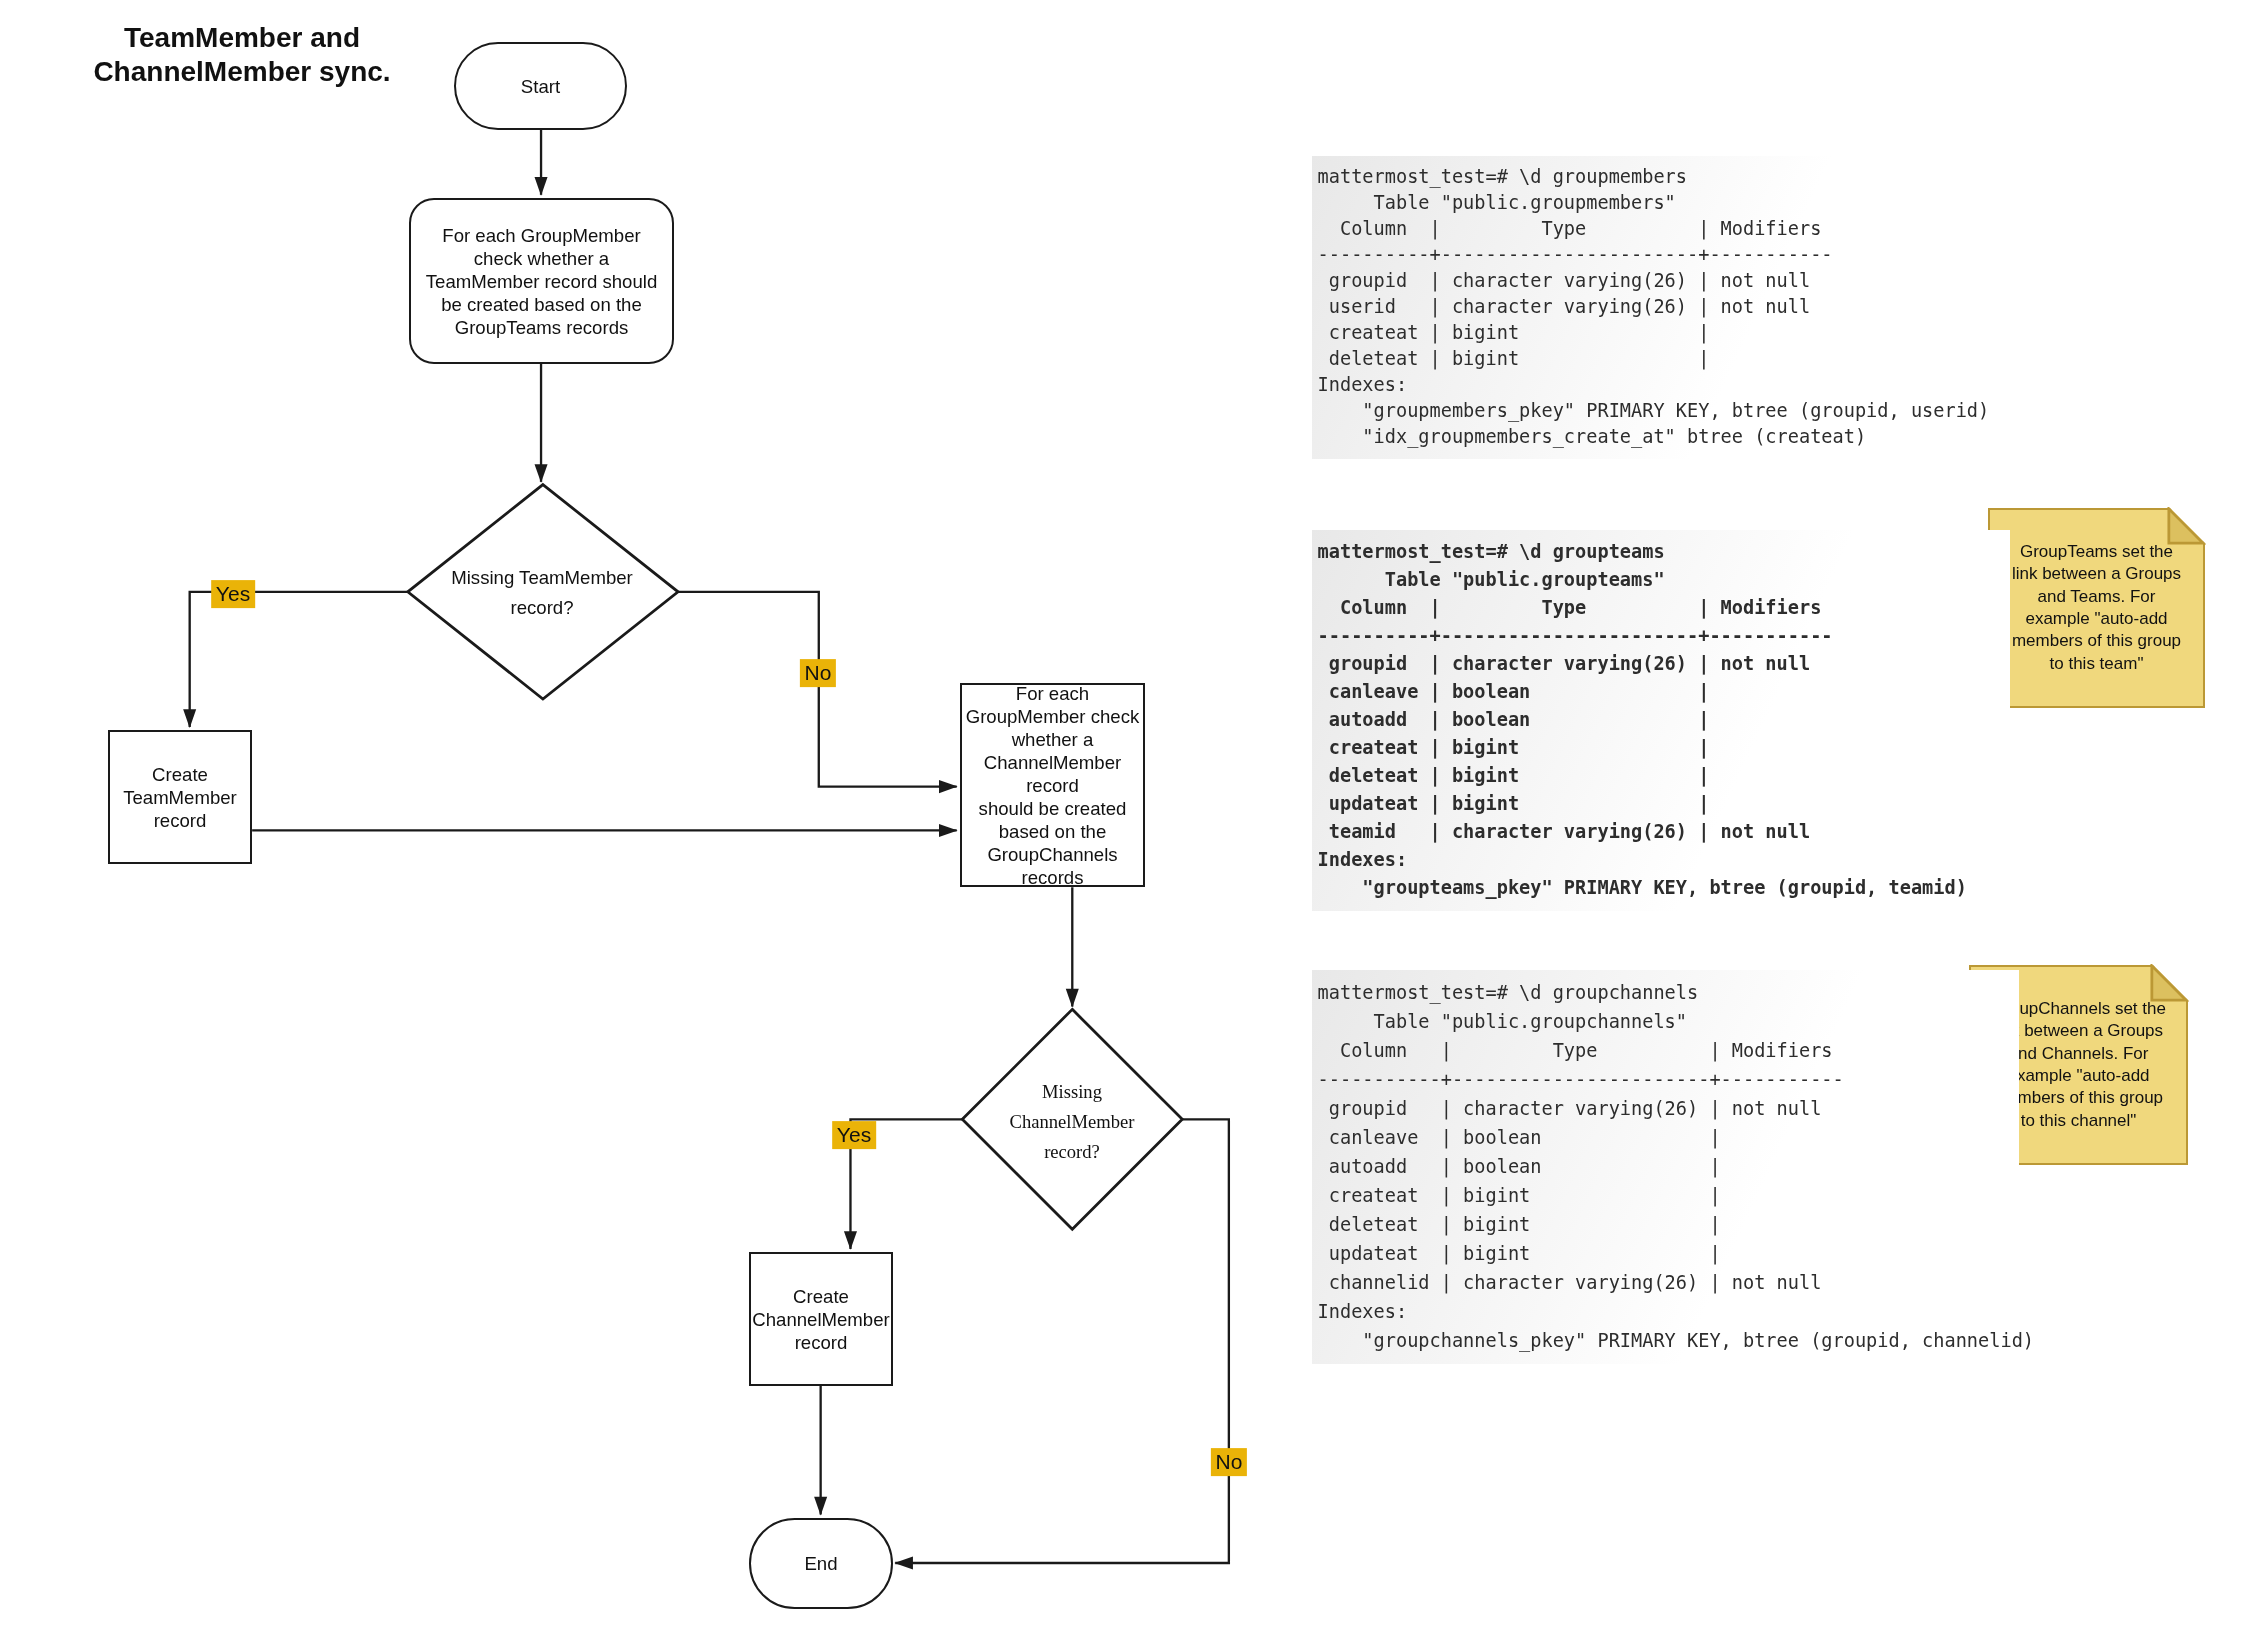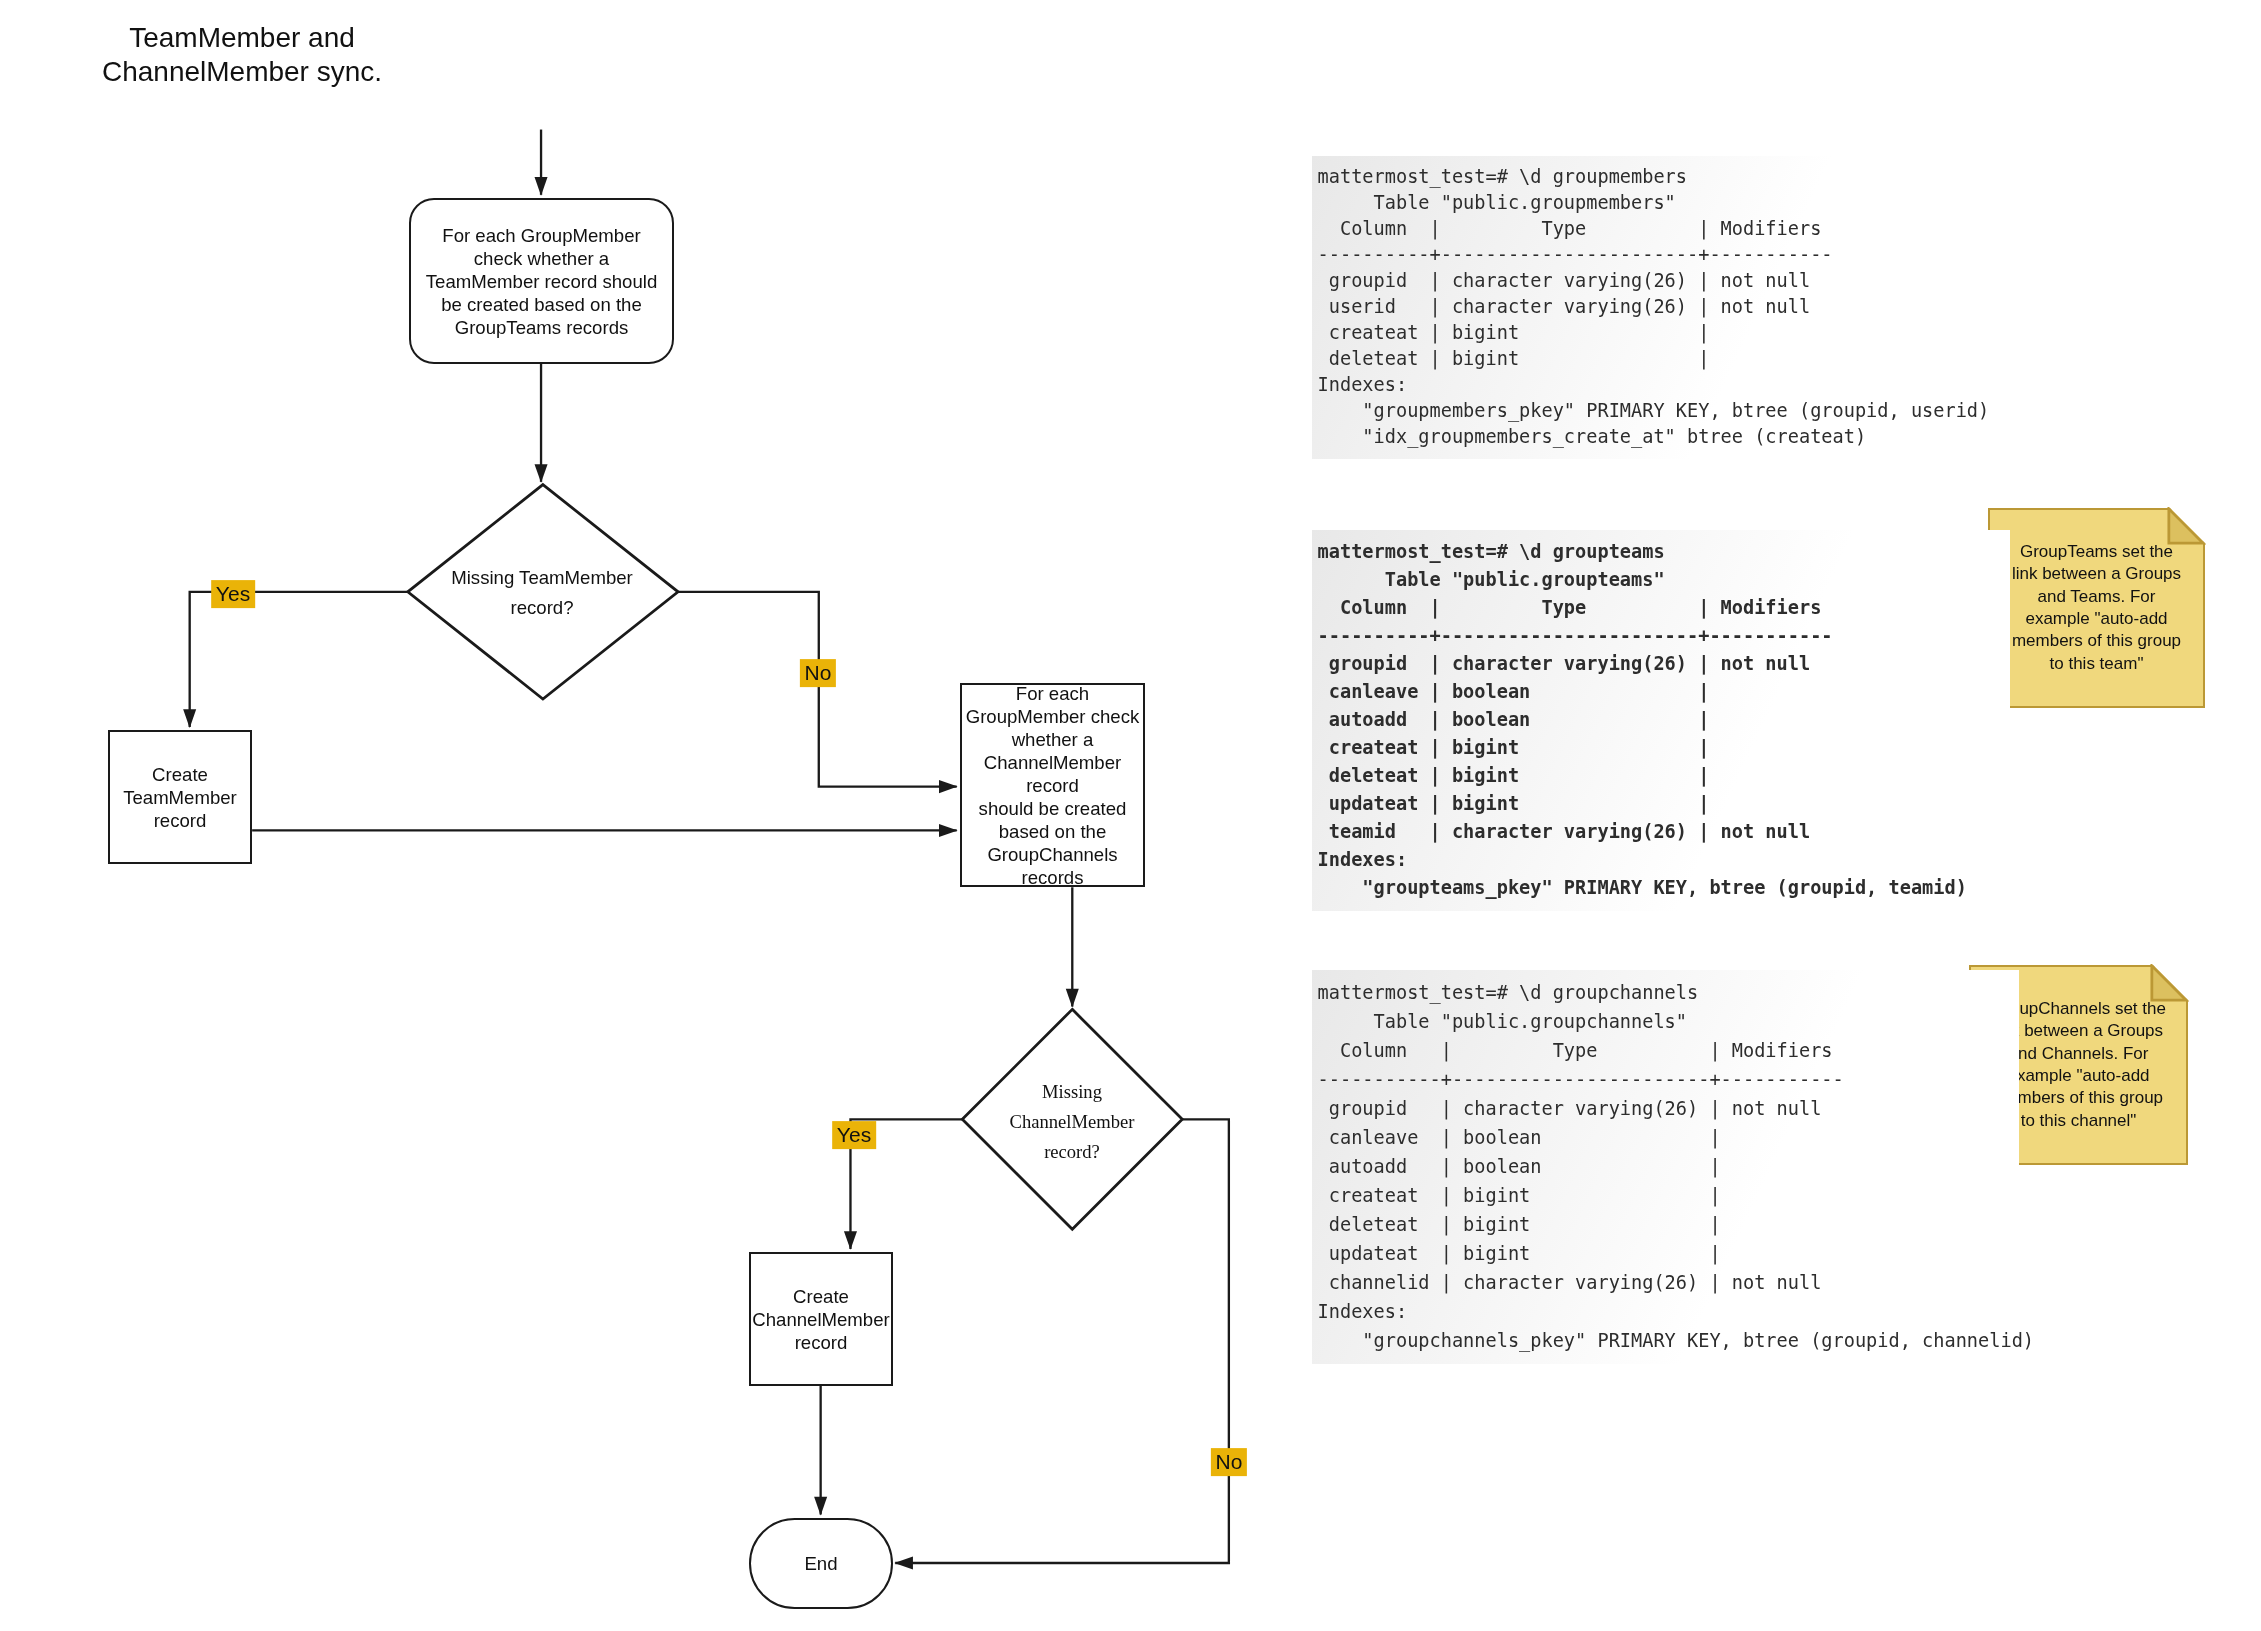--- a/index.html
+++ b/index.html
@@ -9,21 +9,21 @@
   .conn{stroke:#1a1a1a;stroke-width:2.5;fill:none;}
   .shape{stroke:#1a1a1a;stroke-width:3;fill:#ffffff;}
   .node{position:absolute;box-sizing:border-box;border:2.8px solid #1a1a1a;background:#fff;
         display:flex;align-items:center;justify-content:center;text-align:center;
         font-size:18.6px;line-height:23px;white-space:pre-line;}
   .stadium{border-radius:46px;}
   .dtext{position:absolute;display:flex;align-items:center;justify-content:center;text-align:center;
          font-size:18.6px;line-height:30px;white-space:pre-line;}
   .elabel{position:absolute;transform:translate(-50%,-50%);background:#eab308;
           font-size:21px;padding:1.9px 4.7px;white-space:nowrap;}
-  .title{position:absolute;font-size:28px;line-height:34px;font-weight:normal;
+  .title{position:absolute;font-size:28px;line-height:34px;font-weight:bold;
          text-align:center;white-space:pre-line;}
   .sticky{position:absolute;box-sizing:border-box;background:#f0d87d;border:2.8px solid #bb9835;
           display:flex;align-items:center;justify-content:center;text-align:center;
           font-size:17px;line-height:22.4px;white-space:pre-line;padding:5.6px 3.7px;}
   .fold{position:absolute;top:-2.8px;right:-2.8px;}
   .term{position:absolute;margin:0;font-family:"DejaVu Sans Mono",monospace;font-size:18.6px;
         color:#2d2d2d;white-space:pre;padding:7.5px 11.2px 9.3px 5.6px;
         background:linear-gradient(115deg,#e8e8e8 0%,#f6f6f6 38%,#ffffff 62%);}
 </style>
 </head>
@@ -73,20 +73,21 @@
 and Channels. For
 example "auto-add
 members of this group
 to this channel"</span>
     <svg class="fold" width="39" height="39" viewBox="0 0 42 42">
       <path d="M2,0 L42,40 L42,0 Z" fill="#ffffff"></path>
       <path d="M2,2 L39,39 L2,39 Z" fill="#dcc05f" stroke="#bb9835" stroke-width="3"></path>
     </svg>
   </div>
 
+  <div class="node stadium" style="left:454px;top:42px;width:173px;height:88px;">Start</div>
 
   <div class="node" style="left:409px;top:198px;width:265px;height:166px;border-radius:25px;">For each GroupMember
 check whether a
 TeamMember record should
 be created based on the
 GroupTeams records</div>
 
   <div class="dtext" style="left:421px;top:557px;width:242px;height:71px;">Missing TeamMember
 record?</div>
 

